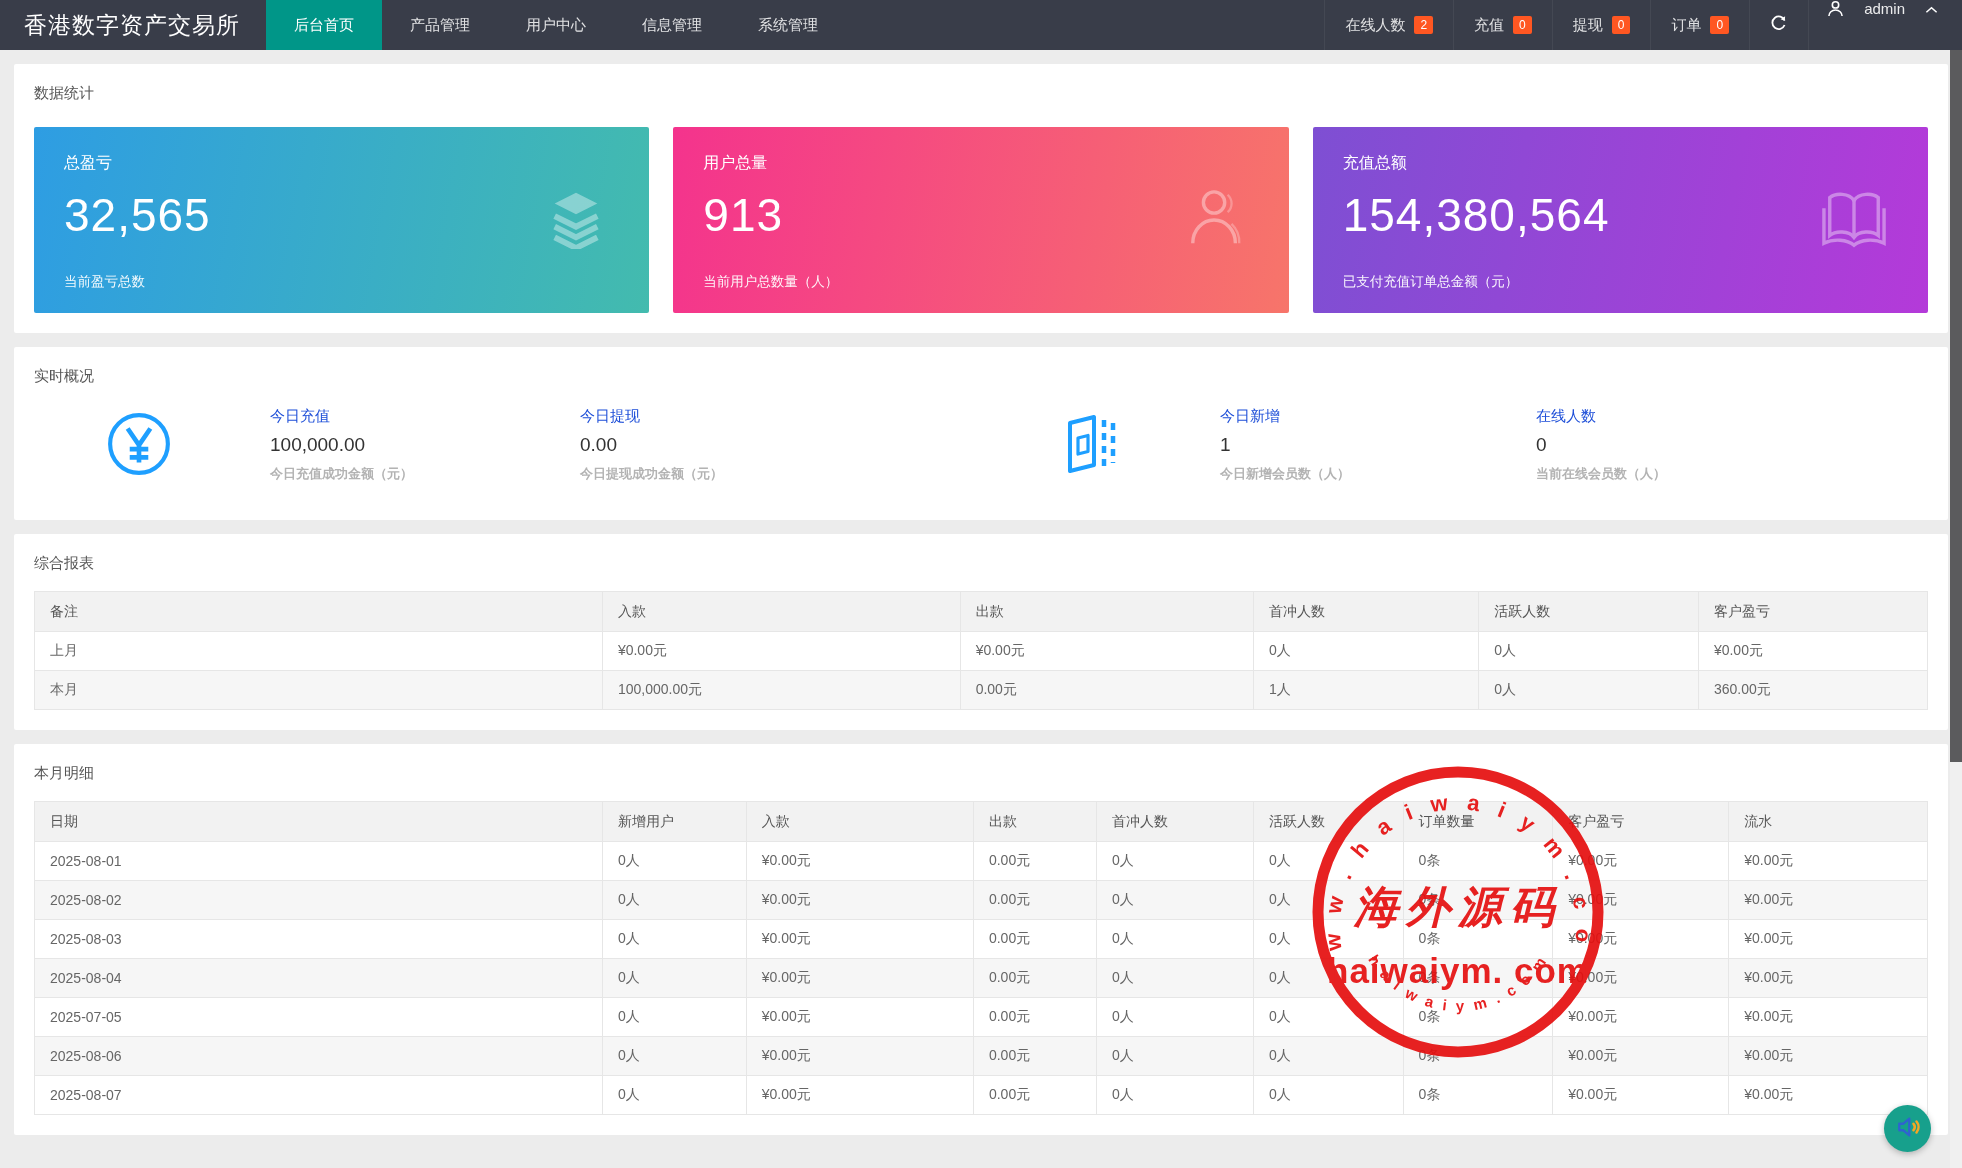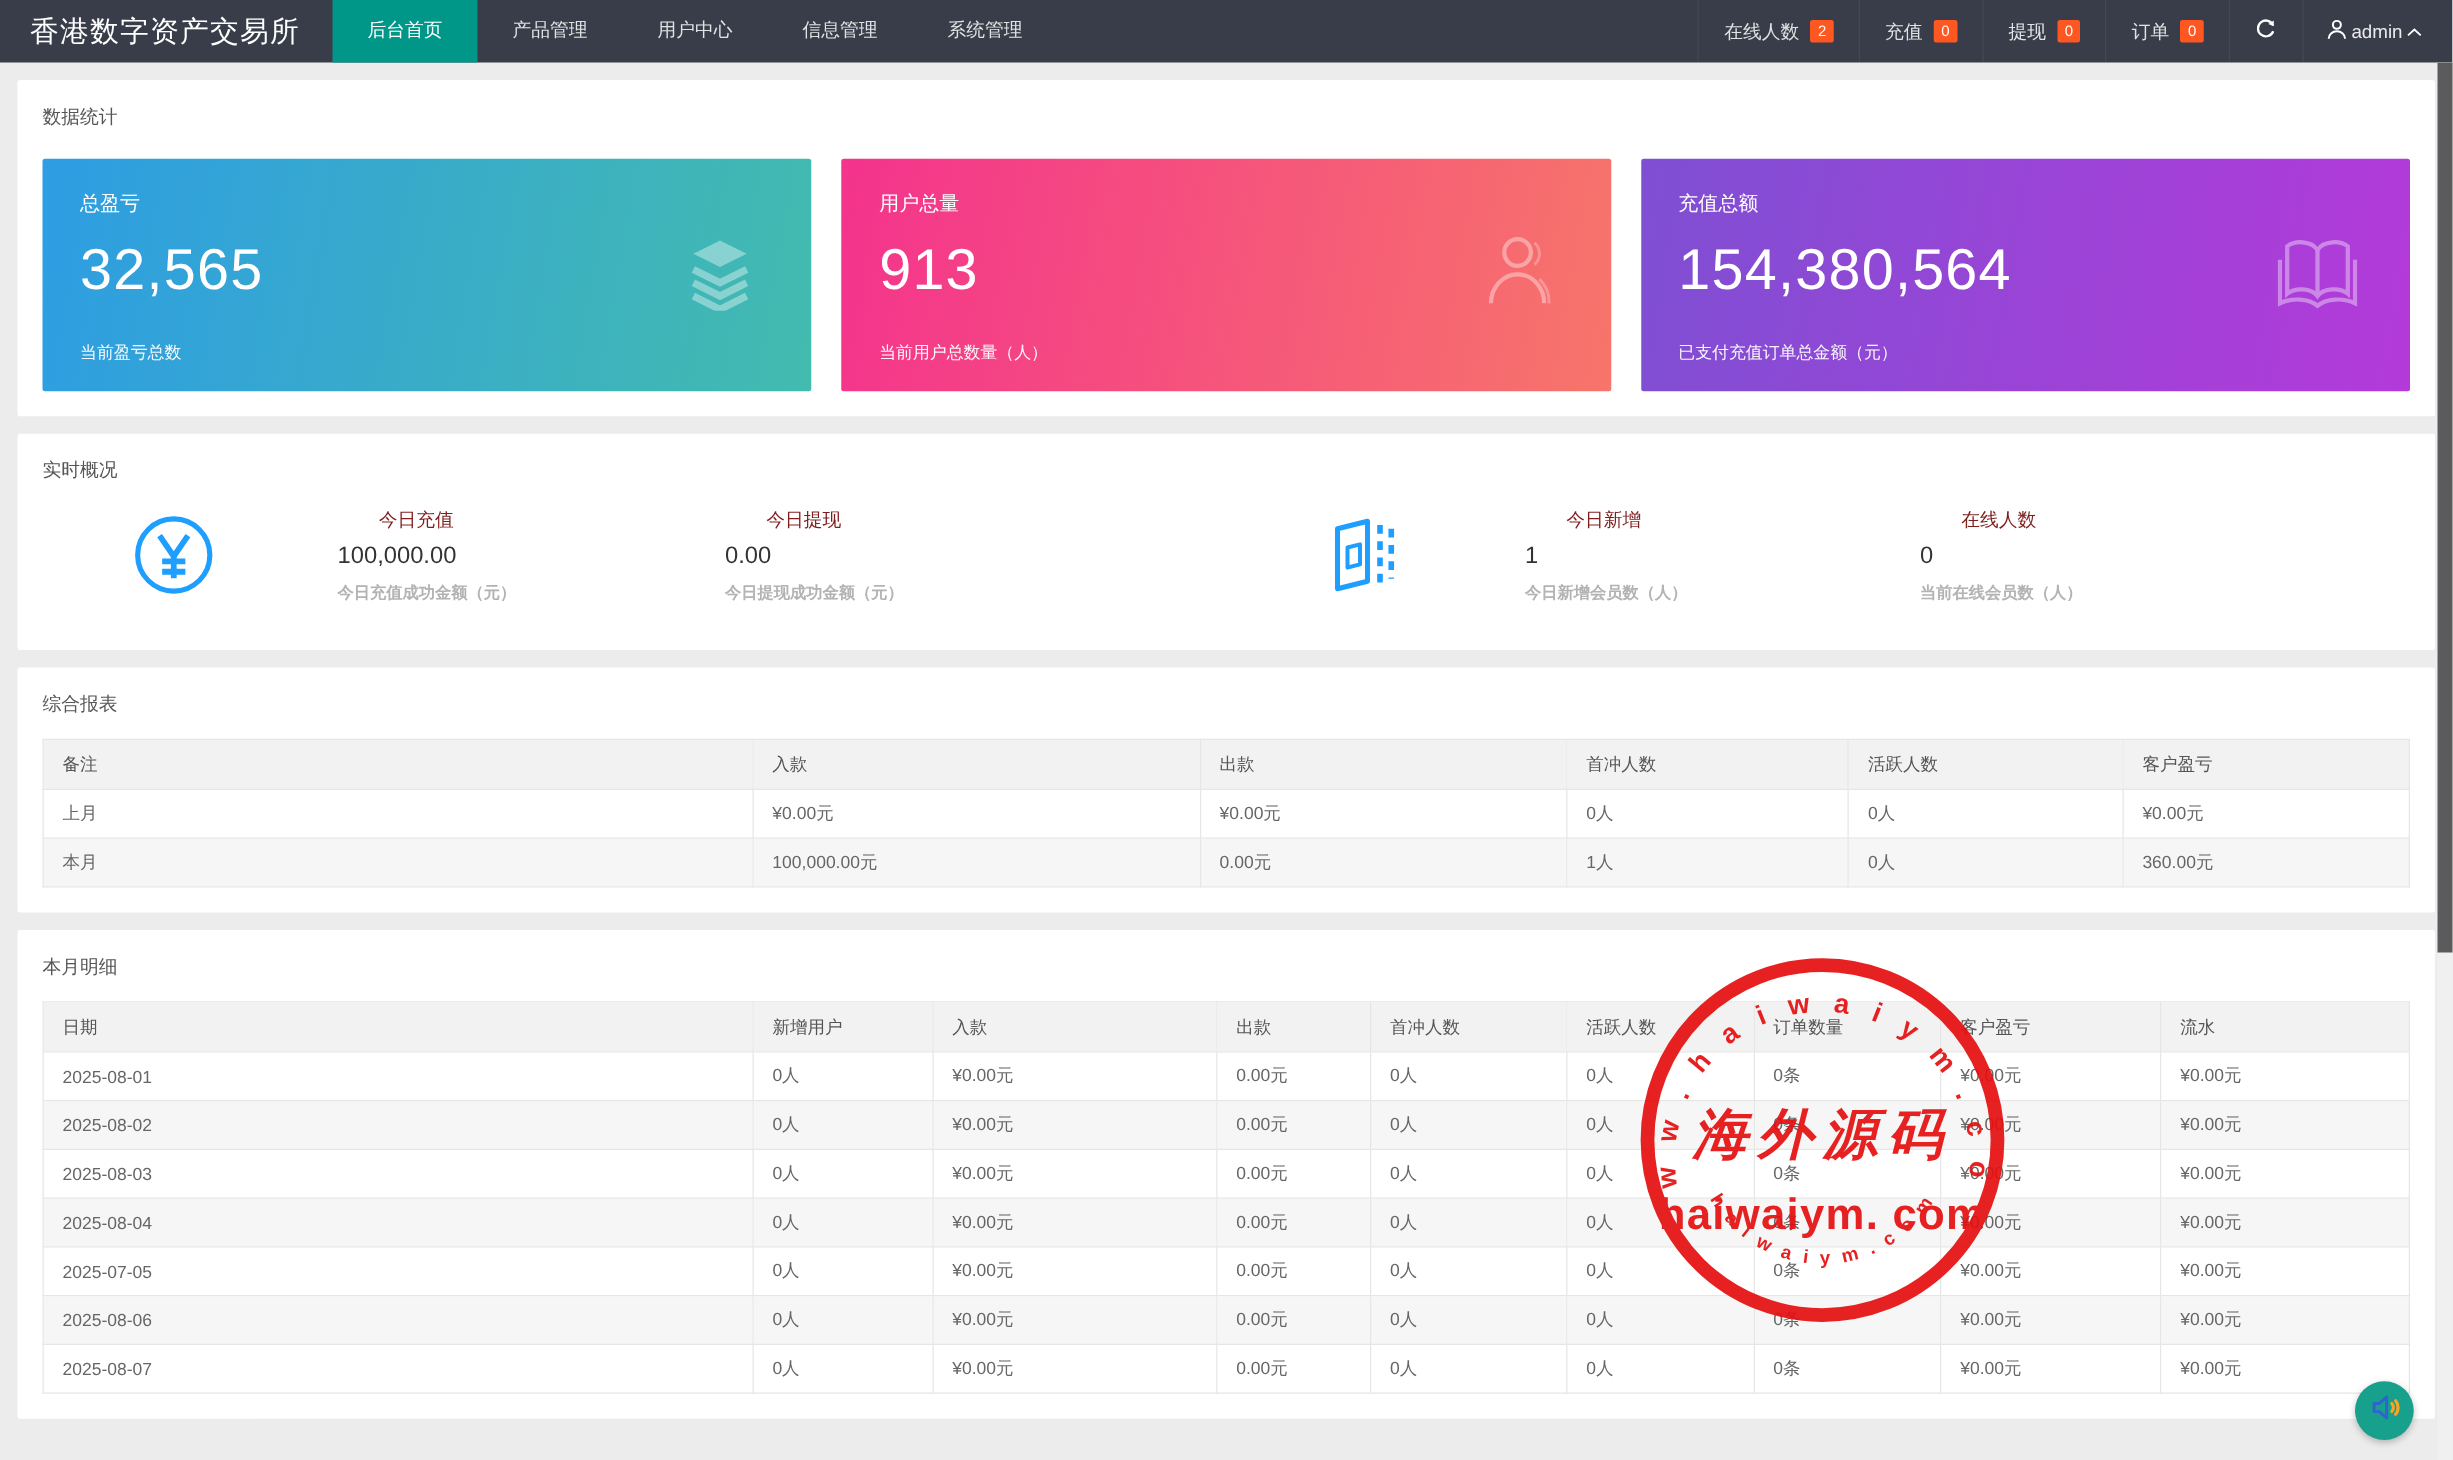--- a/index.html
+++ b/index.html
@@ -11,41 +11,41 @@
   .brand { color:#fff; font-size:23px; line-height:50px; padding:0 26px 12px 24px; letter-spacing:1px; white-space:nowrap; }
   .nav-tabs { display:flex; }
   .nav-tab { color:rgba(255,255,255,.85); font-size:15px; line-height:50px; padding:0 28px; cursor:pointer; }
   .nav-tab.active { background:#009688; color:#fff; }
   .nav-right { margin-left:auto; display:flex; align-items:stretch; }
   .nav-stat { display:flex; align-items:center; color:rgba(255,255,255,.85); font-size:15px; padding:0 20px;
     border-left:1px solid rgba(255,255,255,.06); cursor:pointer; }
   .badge { margin-left:9px; background:#ff5722; color:#fff; font-size:12px; line-height:18px; height:18px;
     padding:0 6px; border-radius:2px; }
   .nav-icon-btn { display:flex; align-items:center; padding:0 20px; border-left:1px solid rgba(255,255,255,.06); cursor:pointer; }
-  .nav-user { display:flex; align-items:center; gap:3px; color:rgba(255,255,255,.9); font-size:15px;
+  .nav-user { display:flex; gap:20px; color:rgba(255,255,255,.9); font-size:15px;
     padding:0 24px 0 18px; border-left:1px solid rgba(255,255,255,.06); cursor:pointer; }
 
   
   .content { padding:14px 14px 0 14px; }
   .panel { background:#fff; border-radius:2px; margin-bottom:14px; padding:20px; position:relative; }
   .panel-title { font-size:15px; color:#555; }
 
   
   .cards { display:flex; gap:24px; margin-top:24px; }
   .card { flex:1; height:186px; border-radius:2px; color:#fff; padding:26px 30px; position:relative; overflow:hidden; }
   .card-label { font-size:16px; }
   .card-value { font-size:46px; font-weight:400; margin-top:14px; letter-spacing:1px; }
   .card-caption { font-size:13.5px; position:absolute; left:30px; bottom:22px; opacity:.95; }
   .card-icon { position:absolute; right:42px; top:50%; transform:translateY(-50%); opacity:.38; }
 
   
   .realtime { height:173px; }
   .rt-icon { position:absolute; }
   .rt-col { position:absolute; top:60px; }
-  .rt-label { font-size:15px; color:#7f1d1d;margin-left:33px; }
+  .rt-label { font-size:15px; color:#1d4ed8; }
   .rt-value { font-size:19px; color:#333; margin-top:8px; }
   .rt-caption { font-size:13px; color:#b3b3b3; margin-top:9px;font-weight:bold; }
 
   
   table.grid { width:100%; border-collapse:collapse; margin-top:18px; table-layout:fixed; }
   table.grid th, table.grid td { border:1px solid #e6e6e6; font-size:14px; text-align:left;
     padding:0 15px; height:39px; overflow:hidden; white-space:nowrap; }
   table.grid th { background:#f2f2f2; color:#555; font-weight:400; height:40px; }
   table.grid td { color:#666; }
   table.grid tbody tr:nth-child(even) td { background:#f6f6f6; }

